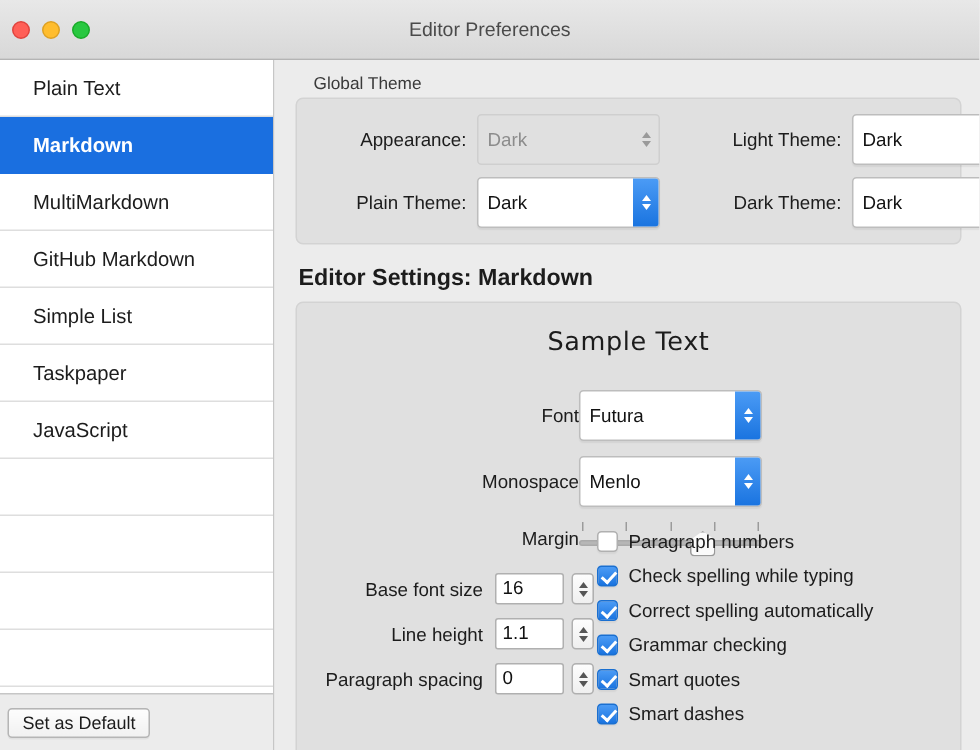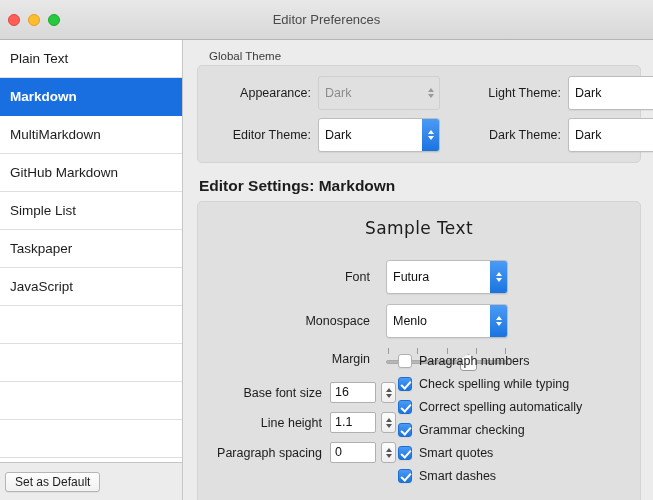--- a/index.html
+++ b/index.html
@@ -46,21 +46,21 @@
     width: 183px; min-width: 183px;
     background: #ffffff;
     border-right: 1px solid #c6c6c6;
     display: flex; flex-direction: column;
   }
   .sidebar-list { flex: 1; overflow: hidden; }
   .side-item {
     height: 38px;
     border-bottom: 1px solid #dedede;
     display: flex; align-items: center;
-    padding-left: 10px;
+    padding-left: 22px;
     font-size: 13.5px; color: #1c1c1c;
     background: #ffffff;
   }
   .side-item.selected {
     background: #1a6fe0;
     color: #ffffff;
     font-weight: bold;
     border-bottom-color: #1a6fe0;
   }
   .side-item.blank { color: transparent; }
@@ -170,21 +170,21 @@
     font-size: 17px; color: #1c1c1c;
     letter-spacing: .4px;
     margin-bottom: 22px;
   }
 
   .rowline {
     display: flex; align-items: center;
     margin-bottom: 10px;
   }
   .rowlabel {
-    width: 188px; text-align: right; padding-right: 16px;
+    width: 188px; text-align: right; padding-right: 0;
     font-size: 12.5px; color: #1c1c1c;
   }
 
   
   .slider-wrap { position: relative; width: 122px; height: 22px; }
   .ticks { position: absolute; top: 0; left: 2px; right: 2px; height: 7px; display: flex; justify-content: space-between; }
   .tick { width: 1px; height: 6px; background: #9b9b9b; }
   .track {
     position: absolute; top: 12px; left: 0; right: 0;
     height: 4px; border-radius: 2px;
@@ -307,21 +307,21 @@
                 <span class="chev down"></span>
             </span>
           </div>
           <div></div>
           <div class="fieldlabel">Light Theme:</div>
           <div class="popup">
             <span>Dark</span>
 
           </div>
 
-          <div class="fieldlabel">Editor Theme:</div>
+          <div class="fieldlabel">Plain Theme:</div>
           <div class="popup">
             <span>Dark</span>
             <span class="stepper">
               <span class="chev up"></span>
                 <span class="chev down"></span>
             </span>
           </div>
           <div></div>
           <div class="fieldlabel">Dark Theme:</div>
           <div class="popup">

